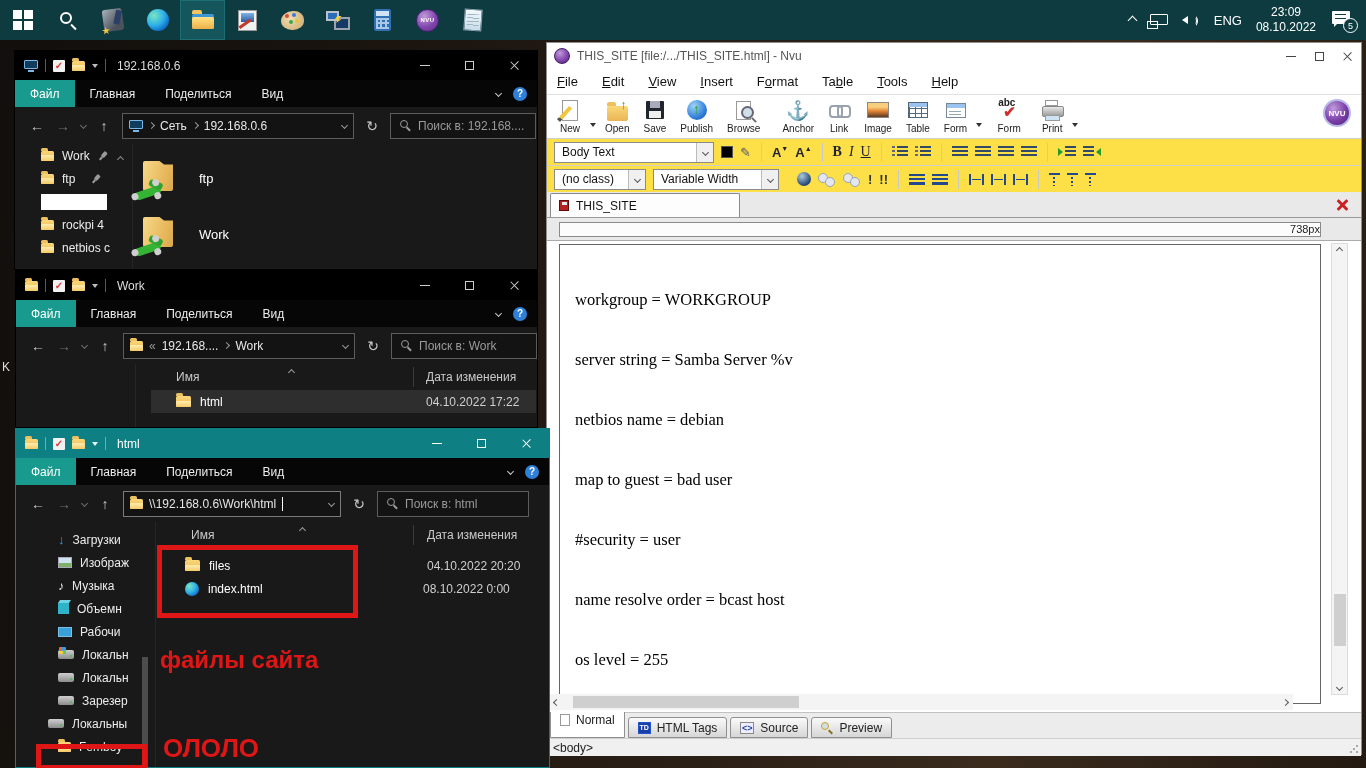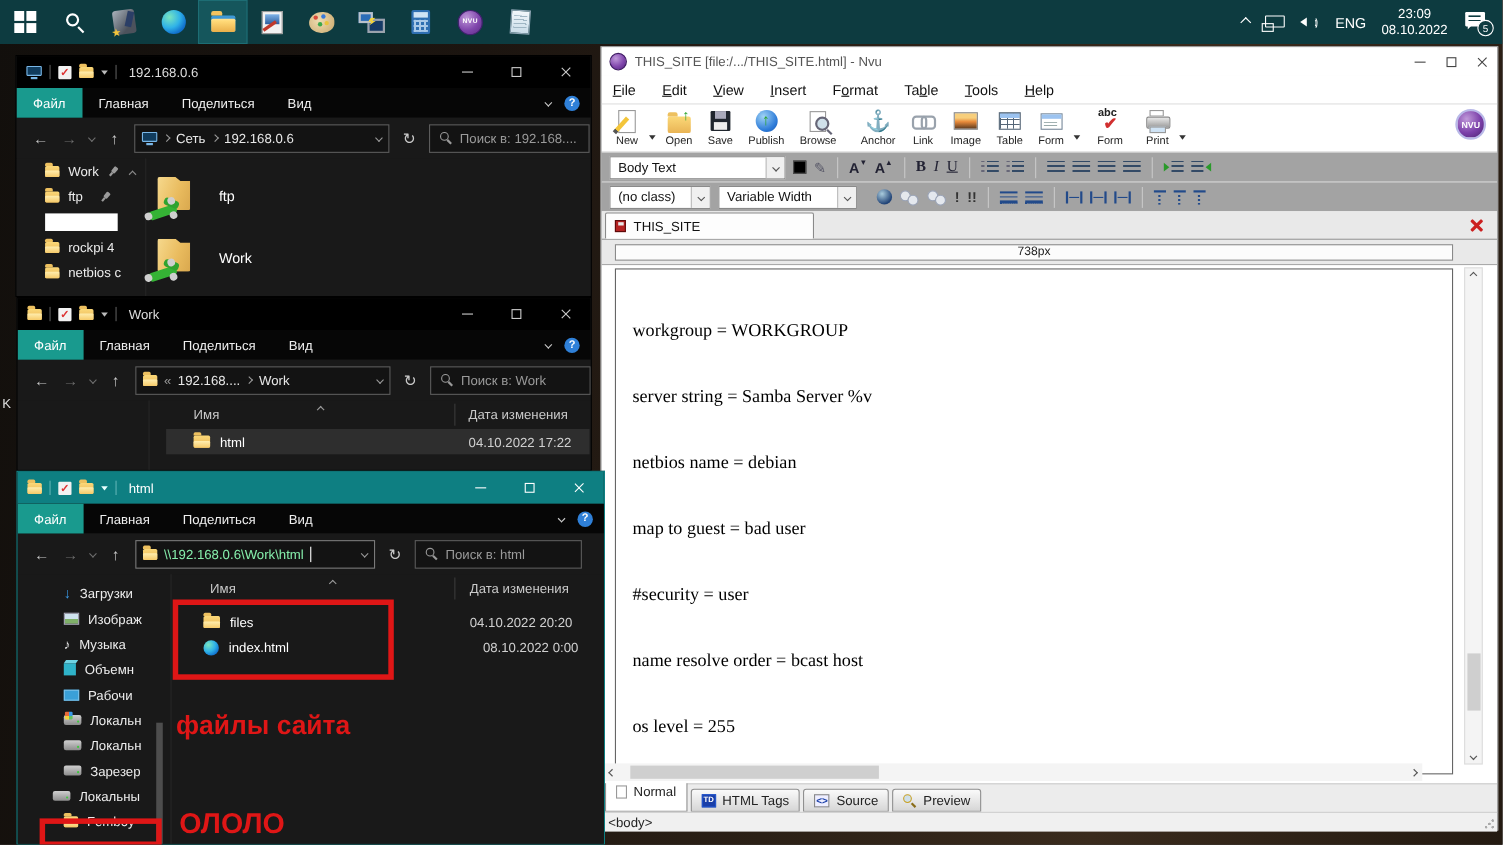--- a/index.html
+++ b/index.html
@@ -177,21 +177,21 @@
 .ic-form:after{content:'';position:absolute;left:2px;top:7px;right:4px;height:5px;background:repeating-linear-gradient(#9aa 0 1px,transparent 1px 3px)}
 .ic-spell{position:relative;width:24px;height:22px;font-weight:bold}
 .ic-spell:before{content:'abc';position:absolute;left:1px;top:-2px;font-size:10px;color:#222}
 .ic-spell:after{content:'✔';position:absolute;left:6px;top:4px;color:#d12f2f;font-size:15px}
 .ic-print{width:20px;height:16px;position:relative;margin-top:4px}
 .ic-print i{position:absolute;left:3px;top:-4px;width:13px;height:6px;background:#fff;border:1px solid #999}
 .ic-print:before{content:'';position:absolute;left:0;top:2px;width:20px;height:9px;background:linear-gradient(#e8e8e8,#9a9a9a);border:1px solid #888;border-radius:2px}
 .ic-print:after{content:'';position:absolute;left:3px;bottom:-1px;width:13px;height:4px;background:#cfe3f5;border:1px solid #999}
 .nvu-big-logo{margin-left:auto;width:28px;height:28px;border-radius:50%;background:radial-gradient(circle at 35% 30%,#c09ada,#7b3fa9 55%,#4a2270);border:2px solid #b9b9e8;display:flex;align-items:center;justify-content:center;margin-top:2px;margin-right:4px}
 .nvu-big-logo:after{content:'NVU';color:#fff;font-size:8px;font-weight:bold}
-.fbar{height:27px;background:#a3a3a3;border-top:1px solid #cfcfcf;display:flex;align-items:center;padding-left:7px;gap:7px;font-size:12px}
+.fbar{height:27px;background:#fde047;border-top:1px solid #cfcfcf;display:flex;align-items:center;padding-left:7px;gap:7px;font-size:12px}
 .fsel{height:21px;border:1px solid #8a8a8a;background:#fff;display:flex;align-items:center;padding-left:7px;position:relative;font-size:12px}
 .fsel .sel-arr{margin-left:auto;width:17px;height:100%;background:#f0f0f0;border-left:1px solid #bbb;display:flex;align-items:center;justify-content:center;color:#555}
 .fsep{width:1px;height:19px;background:#c9c9c9;margin:0 3px}
 .swatch{width:12px;height:12px;background:#000;border:1px solid #555}
 .fAA{font-weight:bold;font-size:13px;color:#223;display:flex;align-items:flex-start}
 .fAA sup{font-size:7px}
 .fB{font-family:"Liberation Serif",serif;font-weight:bold;color:#223;font-size:14px}
 .fI{font-family:"Liberation Serif",serif;font-style:italic;color:#223;font-size:14px}
 .fU{font-family:"Liberation Serif",serif;text-decoration:underline;color:#223;font-size:14px}
 .lines-ic{width:16px;height:12px;background:repeating-linear-gradient(#334a66 0 1.6px,transparent 1.6px 4.2px)}
@@ -211,21 +211,21 @@
 .vsp{width:11px;height:13px;border-top:2px solid #224a8a;position:relative}
 .vsp:after{content:'';position:absolute;left:4px;top:2px;bottom:0;width:1.5px;background:repeating-linear-gradient(#224a8a 0 2px,transparent 2px 4px)}
 .nvu-tabbar{height:26px;background:#e9e9e9;display:flex;align-items:flex-end;padding-left:3px;border-bottom:1px solid #9a9a9a;position:relative}
 .doc-tab{height:24px;width:190px;background:#fdfdfd;border:1px solid #8a8a8a;border-bottom:none;border-radius:2px 2px 0 0;display:flex;align-items:center;gap:7px;padding:0 8px;font-size:12px}
 .doc-tab-icon{width:10px;height:11px;background:#b52222;border:1px solid #5e0b0b;position:relative}
 .doc-tab-icon:after{content:'';position:absolute;left:2px;top:1px;width:5px;height:3px;background:#e8e8e8}
 .tab-close{position:absolute;right:12px;bottom:5px;width:14px;height:14px}
 .tab-close:before,.tab-close:after{content:'';position:absolute;left:6px;top:0;width:3px;height:14px;background:#cc2020;border-radius:1px}
 .tab-close:before{transform:rotate(45deg)}.tab-close:after{transform:rotate(-45deg)}
 .nvu-ruler{height:22px;background:#e9e9e9;display:flex;align-items:center;padding-left:12px}
-.ruler-bar{width:762px;height:15px;background:#fcfcfc;border:1px solid #8a8a8a;display:flex;align-items:center;justify-content:center;font-size:11px;color:#222}
+.ruler-bar{width:762px;height:15px;background:#fcfcfc;border:1px solid #8a8a8a;display:flex;align-items:center;justify-content:flex-end;font-size:11px;color:#222}
 .editor{position:relative;height:472px;background:#fff;border-top:1px solid #aaa;overflow:hidden}
 .content-box{position:absolute;left:12px;top:3px;width:762px;height:460px;border:1px solid #666}
 .content-text{padding:5px 0 0 15px;font-family:"Liberation Serif",serif;font-size:16.5px;line-height:20px;color:#000;white-space:pre}
 .vscroll{position:absolute;top:2px;right:13px;width:17px;height:452px;background:#f4f4f4;border:1px solid #dcdcdc;display:flex;flex-direction:column;align-items:center;justify-content:space-between;padding:4px 0;color:#555}
 .vthumb{position:absolute;left:2px;top:350px;width:12px;height:52px;background:#cfcfcf}
 .hscroll{position:absolute;left:2px;bottom:2px;height:16px;width:744px;background:#f4f4f4;display:flex;align-items:center;justify-content:space-between;padding:0 5px;color:#555}
 .hthumb{position:absolute;left:24px;top:2px;width:226px;height:12px;background:#cfcfcf}
 .modebar{height:26px;background:#ececec;display:flex;align-items:flex-end;gap:3px;padding-left:3px;border-top:1px solid #c2c2c2}
 .mtab{height:21px;display:flex;align-items:center;gap:6px;padding:0 9px;font-size:12px;background:linear-gradient(#fafafa,#d6d6d6);border:1px solid #909090;border-radius:3px 3px 0 0;color:#222}
 .mtab-active{background:#fff;height:36px}
@@ -529,21 +529,21 @@
         <span class="help-b g-q"></span>
       </span>
     </div>
     <div class="xnav">
       <span class="navg g-back"></span>
       <span class="navg g-fwd dim"></span>
       <span class="cv cv-d cv-s dim"></span>
       <span class="navg g-up"></span>
       <div class="addr" style="width:218px;border-color:#7a7a7a">
         <span class="folder" style="width:13px;height:10px"></span>
-        <span style="color:#86efac">\\192.168.0.6\Work\html</span>
+        <span style="color:#e5e5e5">\\192.168.0.6\Work\html</span>
         <span style="width:1px;height:14px;background:#fff"></span>
         <span class="cv cv-d cv-s" style="margin-left:auto;color:#9a9a9a"></span>
       </div>
       <span class="navg g-refresh"></span>
       <div class="searchbox" style="width:152px">
         <span class="mag">
             <i></i>
           </span>
         <span>Поиск в: html</span>
       </div>
@@ -601,21 +601,21 @@
           <span class="abs" style="left:272px">Дата изменения</span>
         </div>
         <div class="frow" style="padding-left:30px;margin-top:6px">
           <span class="folder"></span>
           <span>files</span>
           <span class="fdate" style="left:272px">04.10.2022 20:20</span>
         </div>
         <div class="frow" style="padding-left:30px">
           <span class="mini-edge"></span>
           <span>index.html</span>
-          <span class="fdate" style="left:284px">08.10.2022 0:00</span>
+          <span class="fdate" style="left:268px">08.10.2022 0:00</span>
         </div>
       </div>
     </div>
   </div>
 
   <div class="red-rect" style="left:157px;top:545px;width:201px;height:73px"></div>
   <div class="red-text" style="left:160px;top:646px;font-size:24px">файлы сайта</div>
   <div class="red-text" style="left:163px;top:733px;font-size:26px">ОЛОЛО</div>
   <div class="red-rect" style="left:36px;top:744px;width:111px;height:26px"></div>
 

